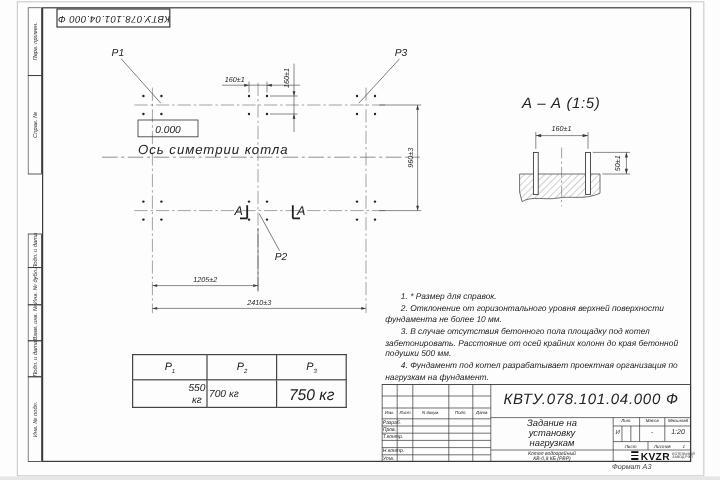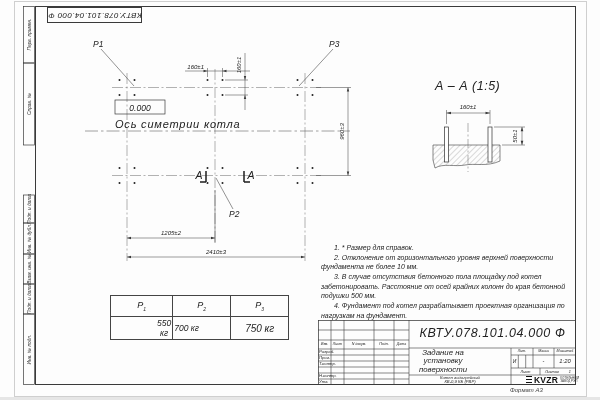--- a/index.html
+++ b/index.html
@@ -182,21 +182,21 @@
       <td style="border:1px solid #444;width:55px;text-align:center;font-size:9px;">
         <span>P</span><sub style="font-size:5px;">2</sub>
       </td>
       <td style="border:1px solid #444;width:55px;text-align:center;font-size:9px;">
         <span>P</span><sub style="font-size:5px;">3</sub>
       </td>
     </tr>
     <tr>
       <td style="border:1px solid #444;height:19px;text-align:center;font-size:8.5px;padding-left:46px;">550 кг</td>
       <td style="border:1px solid #444;font-size:8.5px;">700 кг</td>
-      <td style="border:1px solid #444;text-align:center;font-size:10px;">750 кг</td>
+      <td style="border:1px solid #444;text-align:center;font-size:13px;">750 кг</td>
     </tr>
   </tbody>
     </table>
 
   <div class="abs" style="left:318px;top:320px;width:258px;height:65px;">
     <svg width="258" height="65" viewBox="0 0 258 65" style="position:absolute;left:0;top:0;">
       <g stroke="#3a3a3a" stroke-width="0.6" fill="none">
         <rect x="0.3" y="0.3" width="257.4" height="64.4" stroke-width="0.9"></rect>
         <path d="M13,0 V65 M26,0 V65 M56,0 V65 M76,0 V65 M91,0 V65"></path>
         <path d="M0,10 H91 M0,20 H91 M0,29 H91 M0,35 H91 M0,41 H91 M0,47 H91 M0,53 H91 M0,59 H91"></path>
@@ -213,24 +213,24 @@
     <div class="cell" style="left:76px;top:20px;width:15px;height:9px;font-size:3.6px;">Дата</div>
 
     <div class="cell" style="left:1px;top:29px;width:25px;height:6px;font-size:4.2px;justify-content:flex-start;">Разраб.</div>
     <div class="cell" style="left:1px;top:35px;width:25px;height:6px;font-size:4.2px;justify-content:flex-start;">Пров.</div>
     <div class="cell" style="left:1px;top:41px;width:25px;height:6px;font-size:4.2px;justify-content:flex-start;">Т.контр.</div>
     <div class="cell" style="left:1px;top:53px;width:25px;height:6px;font-size:4.2px;justify-content:flex-start;">Н.контр.</div>
     <div class="cell" style="left:1px;top:59px;width:25px;height:6px;font-size:4.2px;justify-content:flex-start;">Утв.</div>
 
     <div class="cell" style="left:91px;top:0;width:167px;height:28px;font-size:12.5px;letter-spacing:0.6px;white-space:nowrap;">КВТУ.078.101.04.000 Ф</div>
 
-    <div class="cell" style="left:74px;top:28px;width:102px;height:27px;font-size:7.8px;flex-direction:column;">
+    <div class="cell" style="left:91px;top:28px;width:102px;height:27px;font-size:7.8px;flex-direction:column;">
       <span>Задание на</span>
       <span>установку</span>
-      <span>поверхности</span>
+      <span>нагрузкам</span>
     </div>
 
     <div class="cell" style="left:91px;top:55px;width:102px;height:10px;font-size:4.2px;flex-direction:column;">
       <span>Котел водогрейный</span>
       <span>КВ-0,9 КБ (РВР)</span>
     </div>
 
     <div class="cell" style="left:193px;top:28px;width:22px;height:7px;font-size:3.6px;">Лит.</div>
     <div class="cell" style="left:215px;top:28px;width:21px;height:7px;font-size:3.6px;">Масса</div>
     <div class="cell" style="left:236px;top:28px;width:22px;height:7px;font-size:3.6px;">Масштаб</div>

